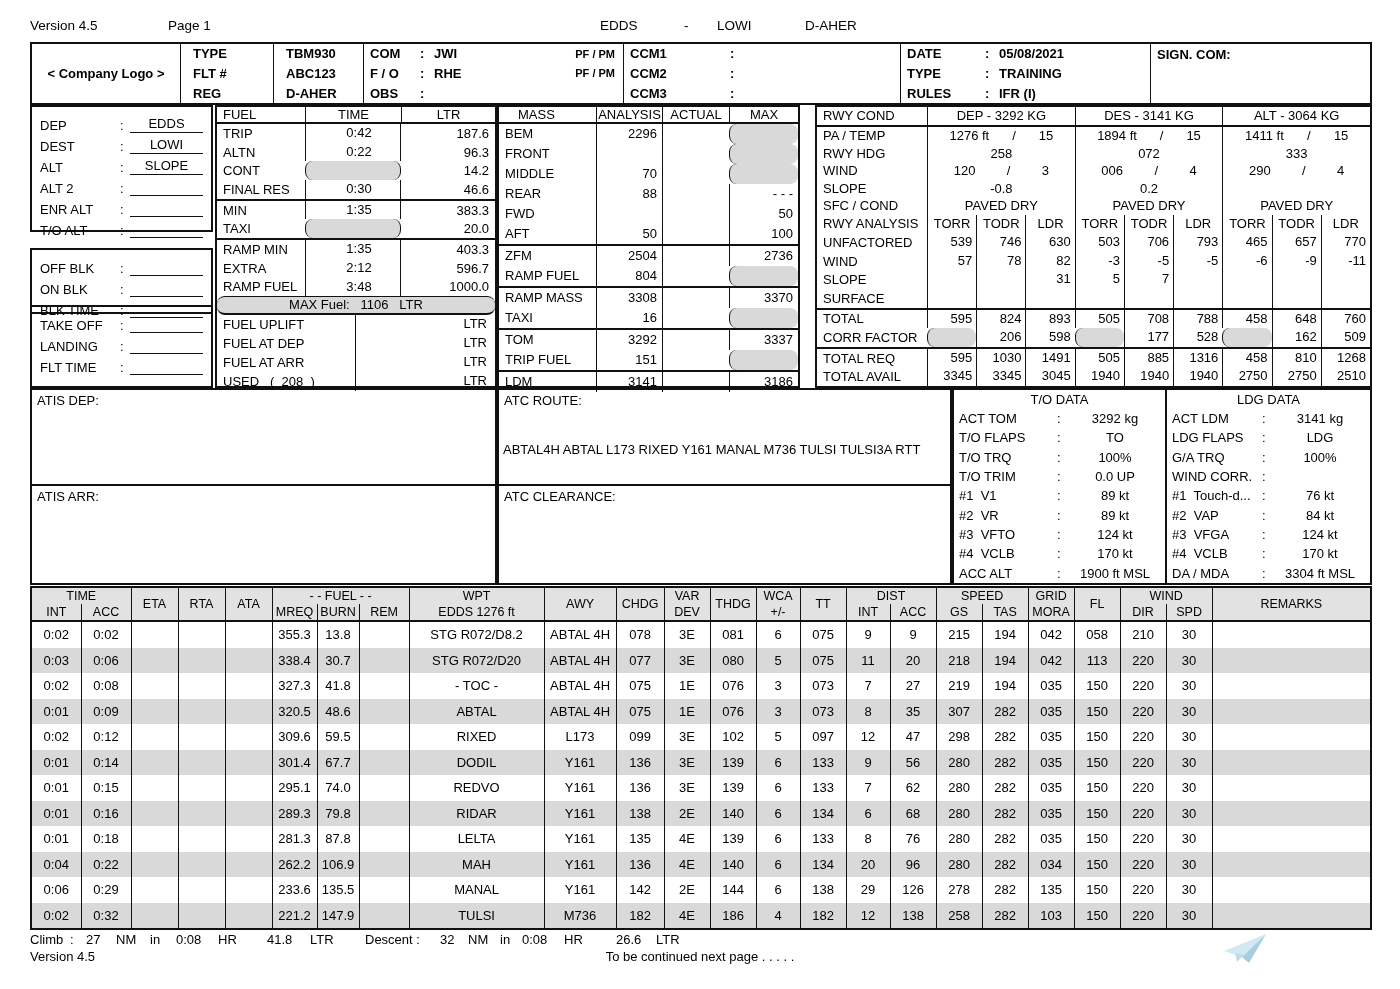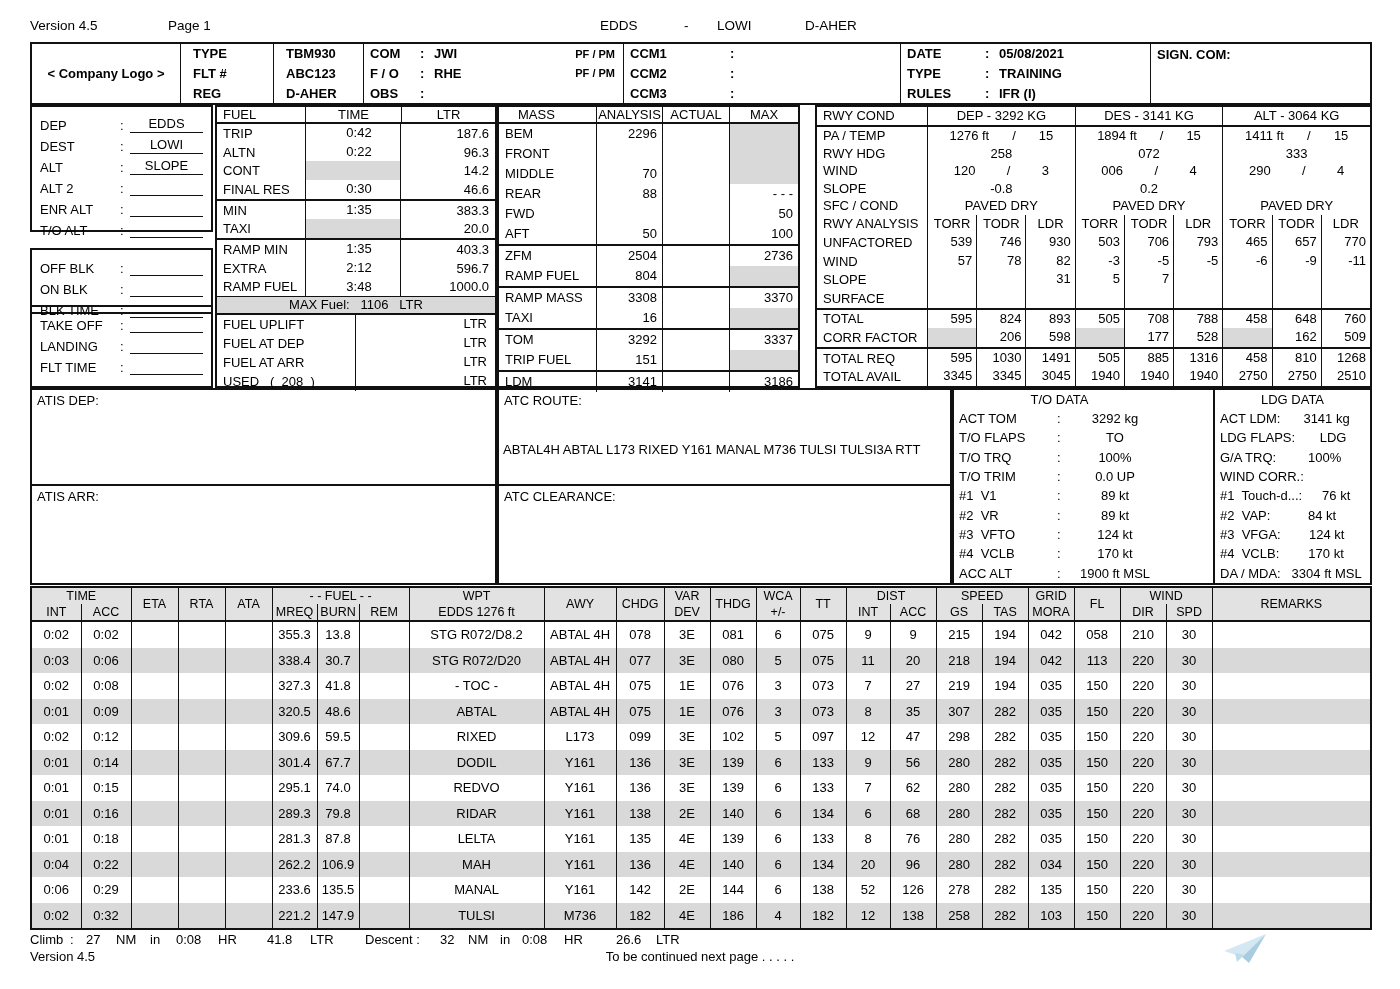--- a/index.html
+++ b/index.html
@@ -2,21 +2,21 @@
 <html><head>
 <meta charset="utf-8">
 <style>
   html,body{margin:0;padding:0;}
   body{
     width:1400px;height:989px;position:relative;background:#fff;color:#000;
     font-family:"Liberation Sans","DejaVu Sans",sans-serif;font-size:13px;
   }
   .abs{position:absolute;box-sizing:border-box;}
   .box{border:2px solid #111;}
-  .shade{background:#d9d9d9;}
+  .shade{background:#d9d9d9;border-radius:8px;}
 
   
   #topbar span{position:absolute;white-space:pre;font-size:13.5px;}
 
   
   #header-box{display:flex;}
   .hsec{box-sizing:border-box;border-right:1px solid #111;height:100%;font-weight:bold;}
   .hsec:last-child{border-right:none;}
   #h-logo{display:flex;align-items:center;justify-content:center;}
   .hgrid{display:grid;grid-template-rows:repeat(3,1fr);align-items:center;}
@@ -84,21 +84,21 @@
   .arow .acell{height:100%;line-height:18.6px;border-left:1px solid #111;text-align:right;padding-right:4px;box-sizing:border-box;}
   .arow .acell.ctr{text-align:center;padding-right:0;}
   .arow.topb{border-top:2px solid #111;}
 
   
   .midbox .cellT{height:96px;border-bottom:2px solid #111;box-sizing:border-box;padding:3px 0 0 5px;position:relative;}
   .midbox .cellB{height:97px;box-sizing:border-box;padding:3px 0 0 5px;}
   #atc-route-text{position:absolute;left:4px;top:52px;white-space:nowrap;}
   #data-cols{display:grid;grid-template-columns:211px 205px;}
   .dcol{height:193px;}
-  .dcol.right{border-left:2px solid #111;margin-left:48px;}
+  .dcol.right{border-left:2px solid #111;}
   .dtitle{height:19px;text-align:center;line-height:19px;}
   .trow{display:flex;align-items:center;height:19.3px;}
   .trow .tl{flex:1;padding-left:5px;white-space:pre;}
   .trow .tc{width:12px;}
   .trow .tv{width:92px;text-align:center;white-space:nowrap;padding-right:4px;}
 
   
   #nav-table{border-collapse:collapse;table-layout:fixed;width:1342px;}
   #nav-table th,#nav-table td{border-left:1px solid #111;padding:0;text-align:center;font-weight:normal;overflow:hidden;white-space:nowrap;}
   #nav-table th:first-child,#nav-table td:first-child{border-left:none;}
@@ -500,21 +500,21 @@
       <div class="acell ctr">LDR</div>
       <div class="acell ctr">TORR</div>
       <div class="acell ctr">TODR</div>
       <div class="acell ctr">LDR</div>
     </div>
   <div id="rwy-analysis-rows">
       <div class="arow">
         <div class="rlabel">UNFACTORED</div>
         <div class="acell">539</div>
         <div class="acell">746</div>
-        <div class="acell">930</div>
+        <div class="acell">630</div>
         <div class="acell">503</div>
         <div class="acell">706</div>
         <div class="acell">793</div>
         <div class="acell">465</div>
         <div class="acell">657</div>
         <div class="acell">770</div>
       </div>
       <div class="arow">
         <div class="rlabel">WIND</div>
         <div class="acell">57</div>
@@ -1061,21 +1061,21 @@
           <td>233.6</td>
           <td>135.5</td>
           <td></td>
           <td>MANAL</td>
           <td>Y161</td>
           <td>142</td>
           <td>2E</td>
           <td>144</td>
           <td>6</td>
           <td>138</td>
-          <td>52</td>
+          <td>29</td>
           <td>126</td>
           <td>278</td>
           <td>282</td>
           <td>135</td>
           <td>150</td>
           <td>220</td>
           <td>30</td>
           <td></td>
         </tr>
         <tr>

